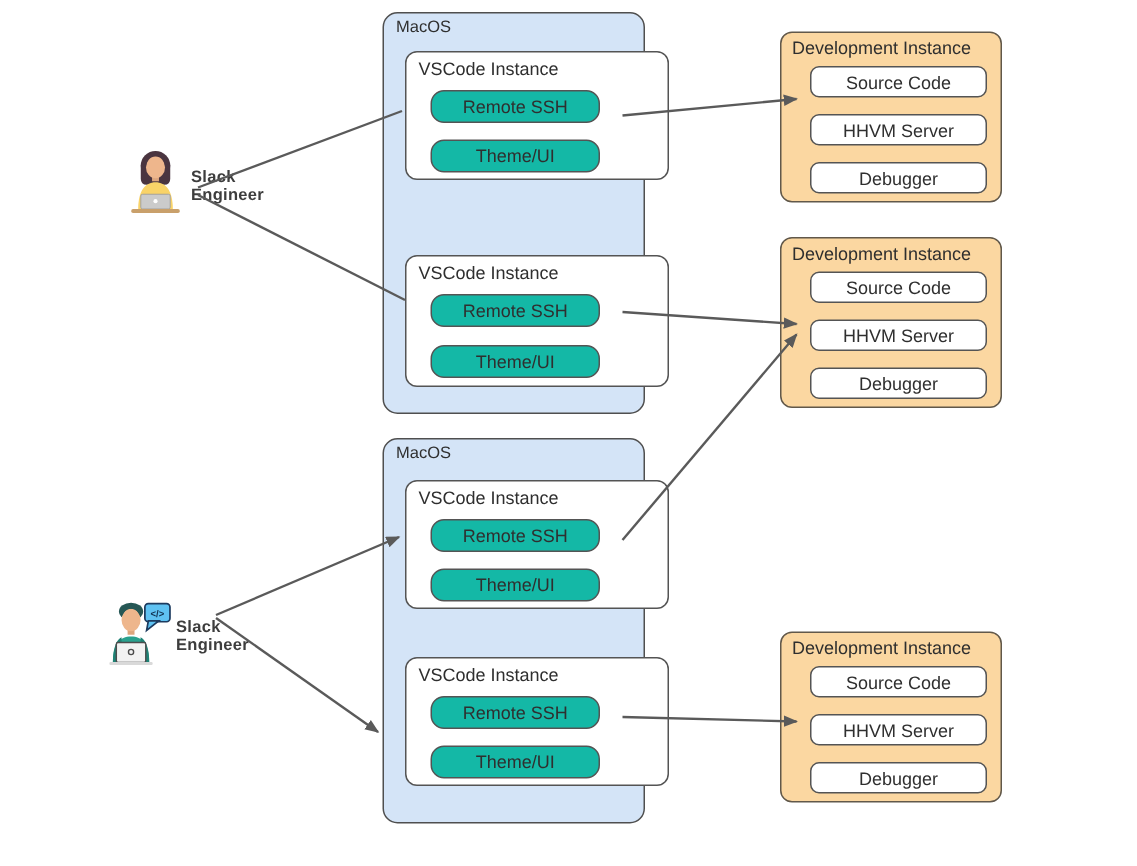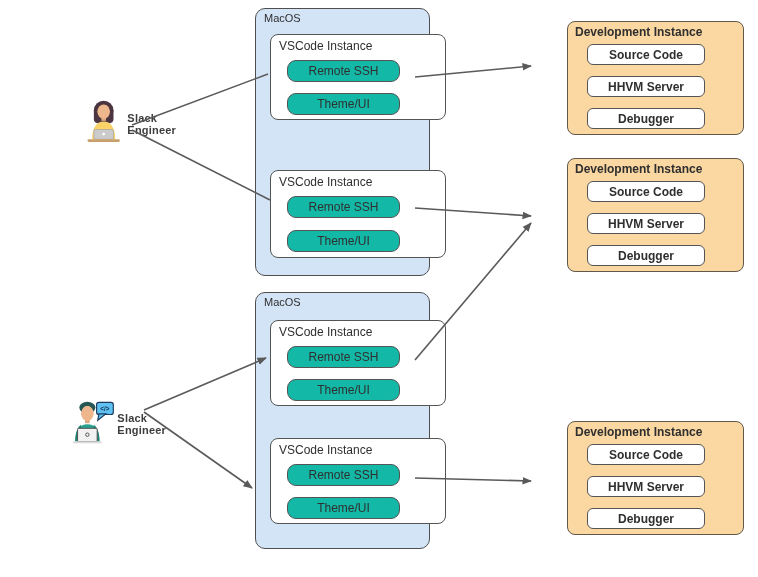--- a/index.html
+++ b/index.html
@@ -18,22 +18,22 @@
     position:absolute;left:14px;width:176px;background:#ffffff;
     border:1.6px solid #545454;border-radius:8px;box-sizing:border-box;
   }
   .vs-title{position:absolute;top:4px;left:8px;font-size:12px;color:#2f2f2f;}
   .pill{
     position:absolute;left:16px;width:113px;height:22px;background:#14b8a6;
     border:1.6px solid #545454;border-radius:9px;box-sizing:border-box;
     display:flex;align-items:center;justify-content:center;font-size:12px;color:#2f2f2f;
   }
   .group-dev{
-    position:absolute;left:567px;width:177px;height:114px;background:#fbd7a1;
-    border:1.6px solid #61584a;border-radius:8px;box-sizing:border-box;z-index:1;font-weight:bold;
+    position:absolute;left:520px;width:148px;height:114px;background:#fbd7a1;
+    border:1.6px solid #61584a;border-radius:8px;box-sizing:border-box;z-index:1;
   }
   .dev-title{position:absolute;top:3px;left:7px;font-size:12px;color:#2f2f2f;white-space:nowrap;}
   .dev-item{
     position:absolute;left:19px;width:118px;height:21px;background:#ffffff;
     border:1.6px solid #545454;border-radius:6px;box-sizing:border-box;
     display:flex;align-items:center;justify-content:center;font-size:12px;color:#2f2f2f;
   }
   .actor{position:absolute;display:flex;flex-direction:row;align-items:center;z-index:2;}
   .actor-label{font-weight:bold;font-size:11px;color:#3d3d3d;margin-top:3px;letter-spacing:.2px;}
 </style>

